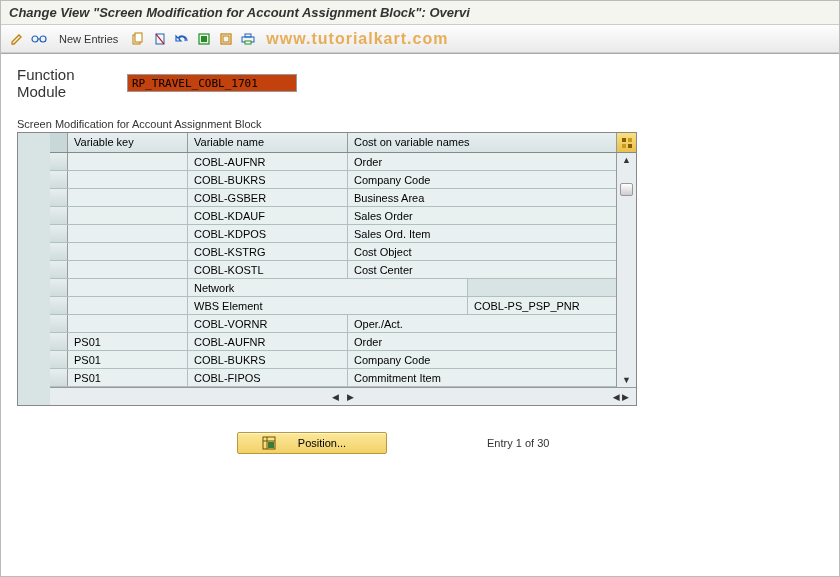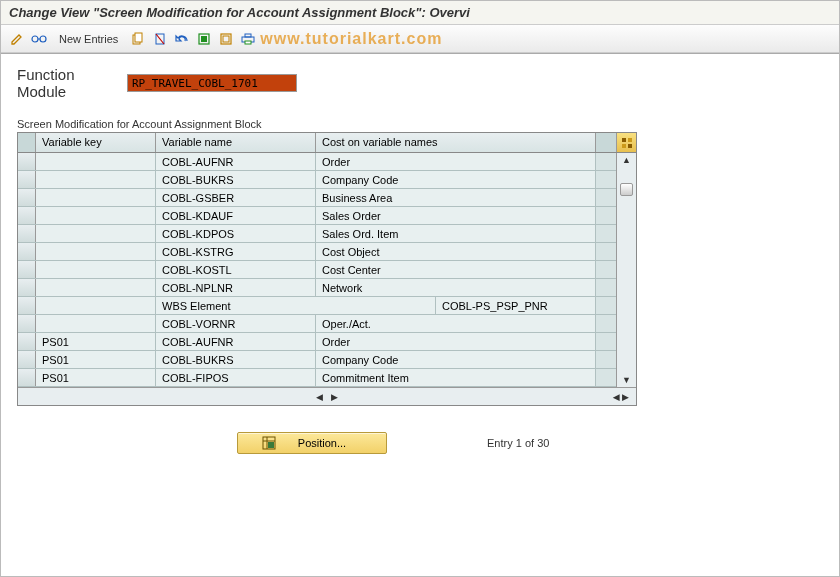--- a/index.html
+++ b/index.html
@@ -44,20 +44,21 @@
     .tb-text-btn {
       padding: 2px 8px;
       font-size: 11px;
       cursor: pointer;
       color: #333;
     }
     .watermark {
       color: #e6a23c;
       font-size: 16px;
       font-weight: bold;
+      margin-left: 6px;
       letter-spacing: 1px;
       opacity: 0.85;
     }
     .content {
       padding: 12px 16px;
     }
     .field-row {
       display: flex;
       align-items: center;
       margin-bottom: 18px;
@@ -78,20 +79,21 @@
     }
     .section-label {
       font-size: 11px;
       color: #333;
       margin-bottom: 2px;
     }
     .grid-wrap {
       border: 1px solid #888;
       background: #d8e4e4;
       width: 620px;
+      padding-left: 32px;
     }
     .grid-head {
       display: flex;
       background: #c8d8d8;
       border-bottom: 1px solid #888;
       height: 20px;
       position: relative;
     }
     .gh-sel { width: 18px; border-right: 1px solid #999; }
     .gh-cell {
@@ -321,21 +323,20 @@
         </div>
         <div class="grid-row">
           <div class="gr-sel"></div>
           <div class="gr-cell col1"></div>
           <div class="gr-cell col2">COBL-KOSTL</div>
           <div class="gr-cell col3">Cost Center</div>
         </div>
         <div class="grid-row">
           <div class="gr-sel"></div>
           <div class="gr-cell col1"></div>
-          <div class="gr-cell col2">COBL-NPLNR</div>
           <div class="gr-cell col3">Network</div>
         </div>
         <div class="grid-row">
           <div class="gr-sel"></div>
           <div class="gr-cell col1"></div>
           <div class="gr-cell col3">WBS Element</div>
           <div class="gr-cell col2">COBL-PS_PSP_PNR</div>
         </div>
         <div class="grid-row">
           <div class="gr-sel"></div>

